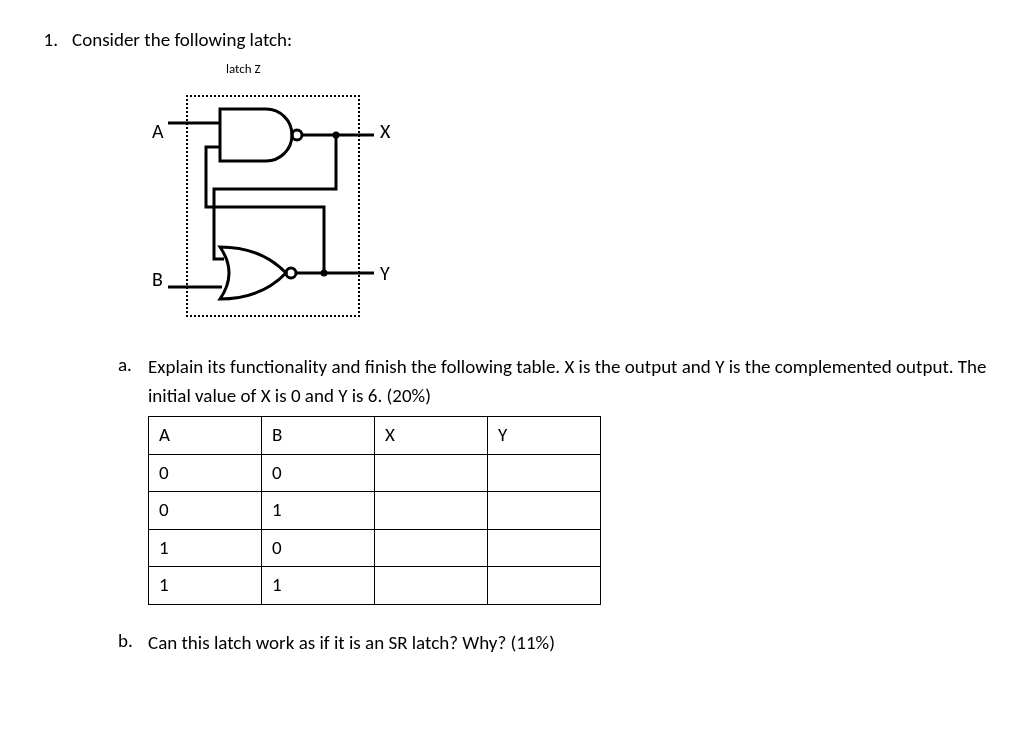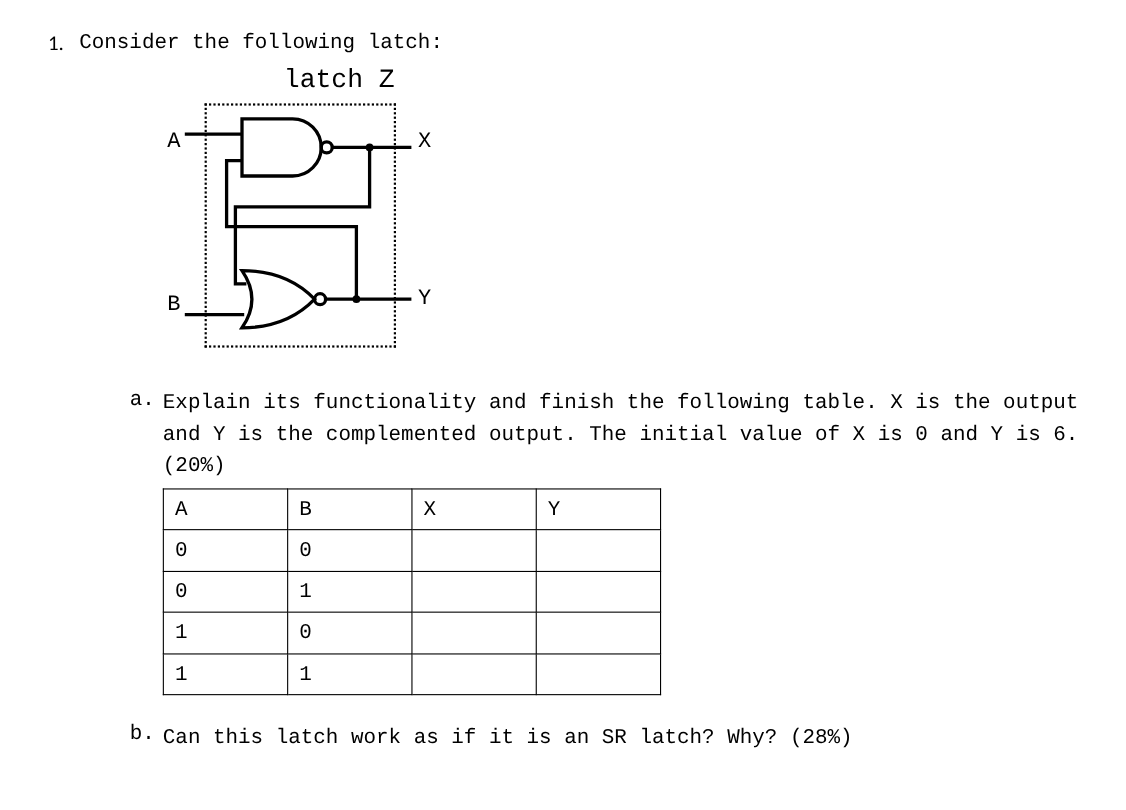--- a/index.html
+++ b/index.html
@@ -17,34 +17,32 @@
       align-items: flex-start;
     }
     .q-num {
       width: 34px;
       flex-shrink: 0;
       text-align: right;
       padding-right: 14px;
     }
     .q-body {
       flex: 1;
-      font-family: Liberation Mono, monospace;
     }
     .latch-block {
       margin: 10px 0 0 48px;
       position: relative;
       width: 340px;
       height: 260px;
     }
     .latch-title {
       position: absolute;
       left: 106px;
       top: 0;
-      font-size: 24px;
-      margin-left: 32px;
+      font-size: 13px;
     }
     .dotted-box {
       position: absolute;
       left: 66px;
       top: 34px;
       width: 170px;
       height: 218px;
       border: 2px dotted #000;
     }
     .label-A { position: absolute; left: 32px; top: 58px; font-size: 20px; }
@@ -177,19 +175,19 @@
               <td></td>
             </tr>
           </tbody>
             </table>
         </div>
       </div>
 
       <div class="subpart">
         <div class="sub-label">b.</div>
         <div class="sub-body">
-          <span>Can this latch work as if it is an SR latch? Why? (28%)</span>
+          <span>Can this latch work as if it is an SR latch? Why? (11%)</span>
         </div>
       </div>
     </div>
 
   </div>
 </div>
 
 </body></html>

